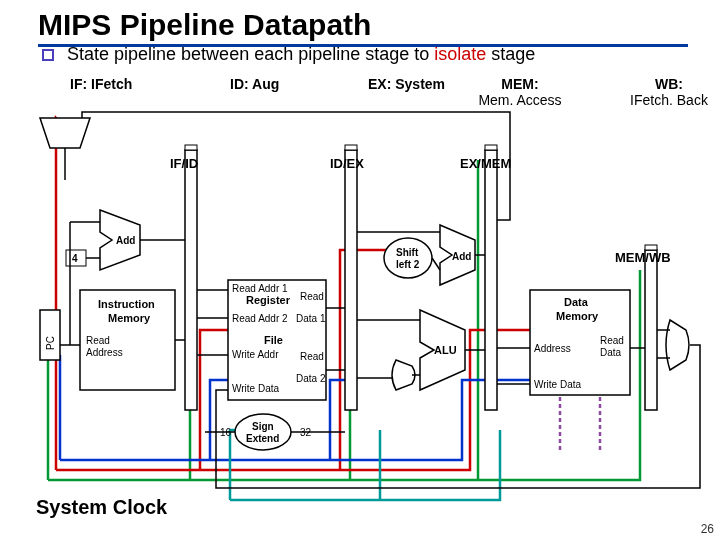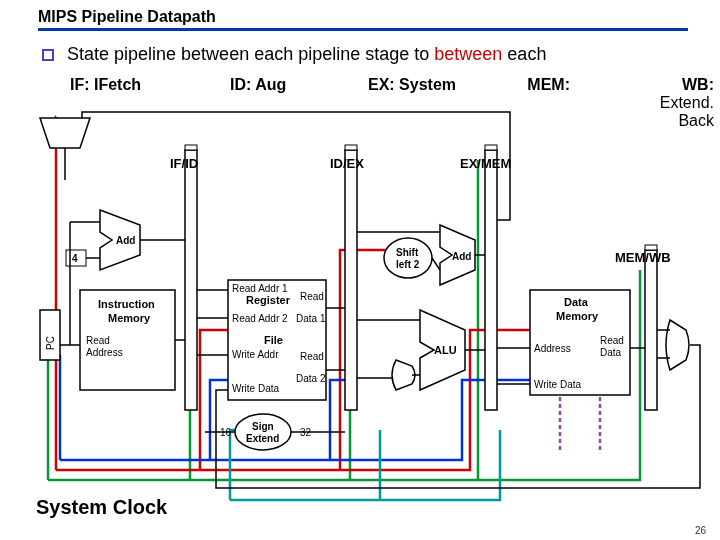--- a/index.html
+++ b/index.html
@@ -1,54 +1,54 @@
 <!DOCTYPE html>
 <html><head>
 <meta charset="utf-8">
 <style>
   *{box-sizing:border-box;margin:0;padding:0}
   body{font-family:Arial,Helvetica,sans-serif;width:720px;height:540px;position:relative;background:#fff;overflow:hidden}
-  .title{position:absolute;left:38px;top:8px;font-size:16px;font-weight:bold;color:#000;border-bottom:3px solid #003a9e;width:650px;padding-bottom:2px}
+  .title{position:absolute;left:38px;top:8px;font-size:30px;font-weight:bold;color:#000;border-bottom:3px solid #003a9e;width:650px;padding-bottom:2px}
   .desc{position:absolute;left:42px;top:44px;font-size:18px;color:#000}
   .desc .isolate{color:#cc0000}
   .bullet-sq{display:inline-block;width:12px;height:12px;border:2px solid #4a3dbe;margin-right:8px;vertical-align:middle}
-  .stage-lbl{position:absolute;top:76px;font-size:16px;color:#000;text-align:right;font-weight:bold}
+  .stage-lbl{position:absolute;top:76px;font-size:14px;color:#000;text-align:center;font-weight:bold}
   .if-lbl{left:70px}
   .id-lbl{left:230px}
   .ex-lbl{left:368px}
   .mem-lbl{left:470px;width:100px}
   .wb-lbl{left:624px;width:90px}
   svg.diagram{position:absolute;left:0;top:0;width:720px;height:540px}
   .reg-lbl{font-size:13px;font-weight:bold;fill:#000}
   .block-lbl{font-size:11px;fill:#000}
   .small-lbl{font-size:10px;fill:#000}
   .sys-clock{position:absolute;left:36px;top:496px;font-size:20px;font-weight:bold;color:#000}
-  .page-num{position:absolute;right:14px;bottom:4px;font-size:10px;color:#333}
+  .page-num{position:absolute;right:6px;bottom:4px;font-size:12px;color:#333}
   .alu-shape{fill:#fff;stroke:#000;stroke-width:1.5}
   .bus{stroke-width:2.5;fill:none}
   .thin{stroke-width:1.5;fill:none}
 </style>
 </head>
 <body>
 
 <div class="title">MIPS Pipeline Datapath</div>
 
 <div class="desc">
   <span class="bullet-sq"></span>
-  <span>State pipeline between each pipeline stage to </span><span class="isolate">between</span><span> each</span>
+  <span>State pipeline between each pipeline stage to </span><span class="isolate">isolate</span><span> stage</span>
 </div>
 
 <div class="stage-lbl if-lbl">IF: IFetch</div>
 <div class="stage-lbl id-lbl">ID: Aug</div>
 <div class="stage-lbl ex-lbl">EX: System</div>
 <div class="stage-lbl mem-lbl">
-  <span>MEM:</span>
+  <span>MEM:</span><span style="display:block;font-weight:normal">Mem. Access</span>
 </div>
 <div class="stage-lbl wb-lbl">
-  <span>WB:</span><span style="display:block;font-weight:normal">Extend. Back</span>
+  <span>WB:</span><span style="display:block;font-weight:normal">IFetch. Back</span>
 </div>
 
 <svg class="diagram">
 
   <path class="bus" stroke="#009933" d="M 48 480 L 48 355 M 48 480 L 190 480 L 190 160 M 48 480 L 350 480 L 350 160 M 48 480 L 478 480 L 478 160 M 48 480 L 640 480 L 640 270"></path>
 
   <path class="bus" stroke="#cc0000" d="M 56 350 L 56 118 L 66 128 L 56 118 L 46 128 M 56 470 L 56 355
            M 56 470 L 200 470 L 200 330 L 228 330
            M 56 470 L 340 470 L 340 250 L 386 250
            M 56 470 L 470 470 L 470 330 L 530 330"></path>

